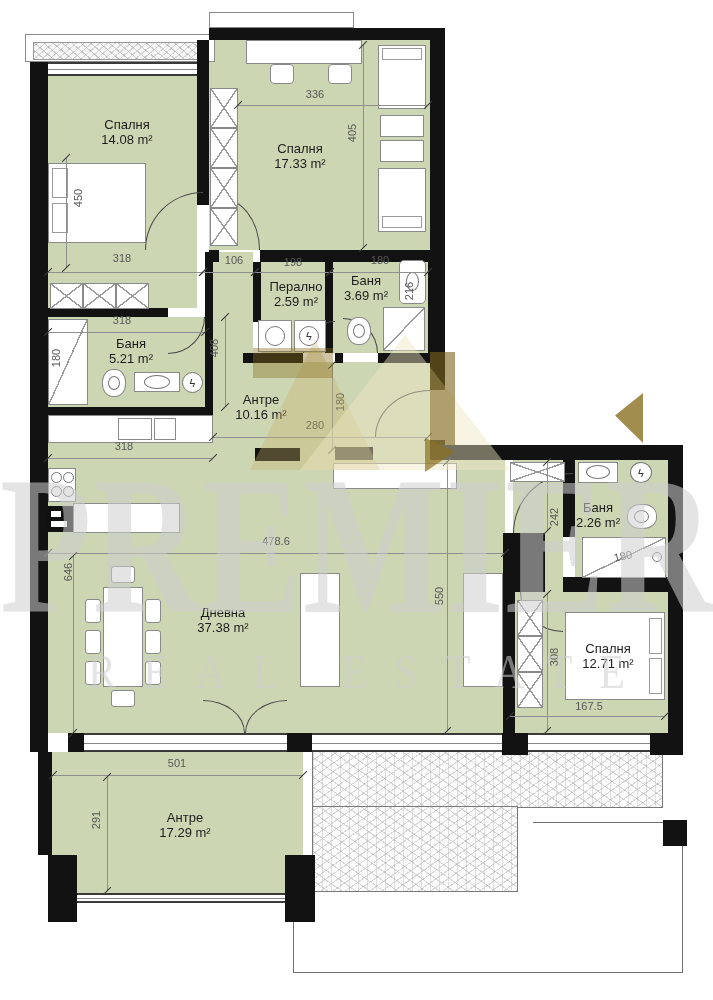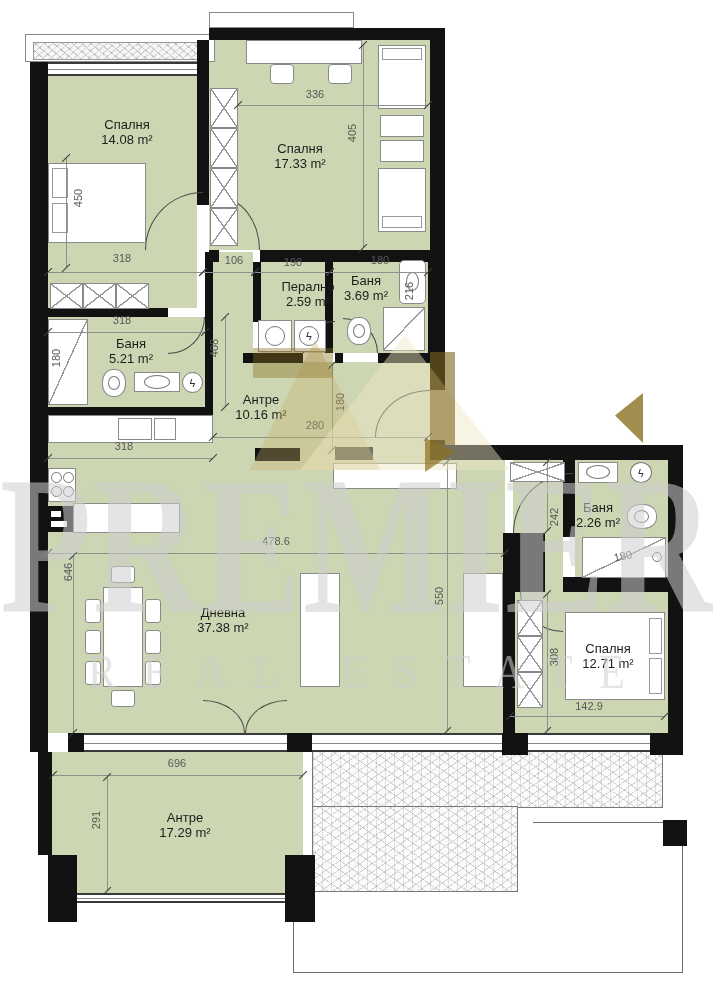--- a/index.html
+++ b/index.html
@@ -291,33 +291,33 @@
       <div class="dim r90" style="left: 56px; top: 358px;">180</div>
       <div class="dim r90" style="left: 214px; top: 348px;">408</div>
       <div class="dim" style="left: 315px; top: 425px;">280</div>
       <div class="dim r90" style="left: 340px; top: 402px;">180</div>
       <div class="dim" style="left: 124px; top: 446px;">318</div>
       <div class="dim" style="left: 276px; top: 541px;">478.6</div>
       <div class="dim r90" style="left: 68px; top: 572px;">646</div>
       <div class="dim r90" style="left: 439px; top: 596px;">550</div>
       <div class="dim r90" style="left: 554px; top: 517px;">242</div>
       <div class="dim r90" style="left: 554px; top: 657px;">308</div>
-      <div class="dim" style="left: 589px; top: 706px;">142.9</div>
-      <div class="dim" style="left: 177px; top: 763px;">696</div>
+      <div class="dim" style="left: 589px; top: 706px;">167.5</div>
+      <div class="dim" style="left: 177px; top: 763px;">501</div>
       <div class="dim r90" style="left: 96px; top: 820px;">291</div>
       <div class="dim" style="left: 623px; top: 556px; transform: translate(-50%, -50%) rotate(-12deg);">180</div>
       <div class="room-label" style="left: 127px; top: 132px;">
         <div>Спалня</div>
         <div>14.08 m²</div>
       </div>
       <div class="room-label" style="left: 300px; top: 156px;">
         <div>Спалня</div>
         <div>17.33 m²</div>
       </div>
-      <div class="room-label" style="left: 308px; top: 294px;">
+      <div class="room-label" style="left: 296px; top: 294px;">
         <div>Перално</div>
         <div>2.59 m²</div>
       </div>
       <div class="room-label" style="left: 366px; top: 288px;">
         <div>Баня</div>
         <div>3.69 m²</div>
       </div>
       <div class="room-label" style="left: 131px; top: 351px;">
         <div>Баня</div>
         <div>5.21 m²</div>

